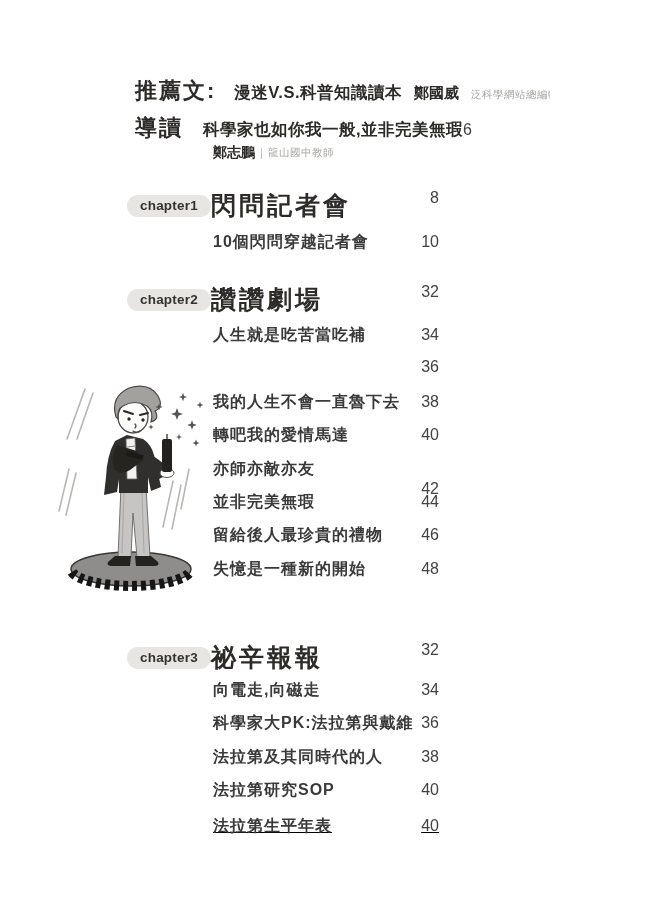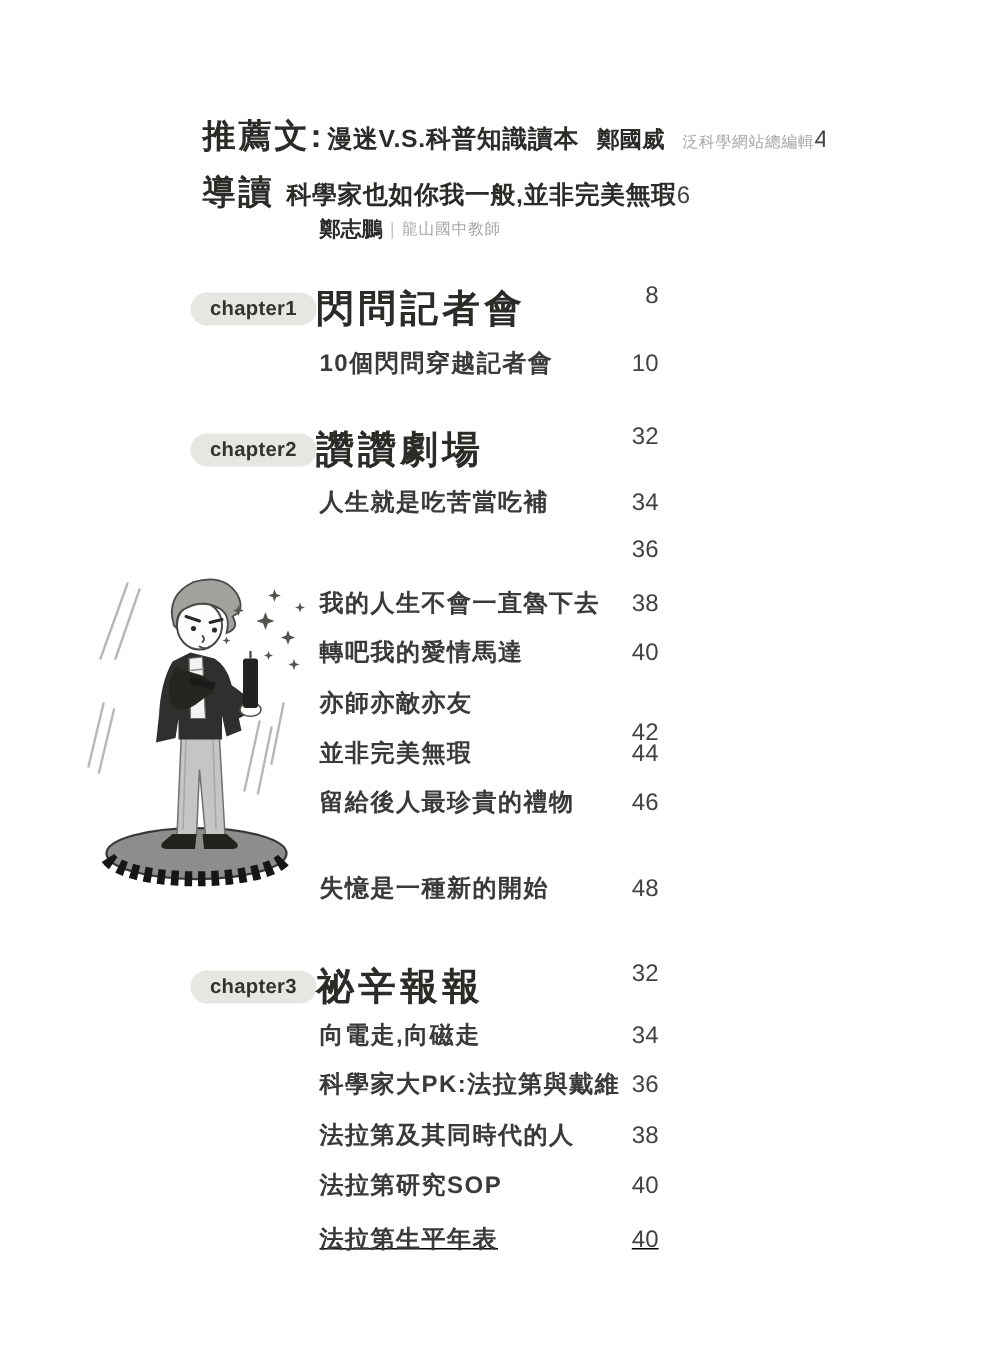--- a/index.html
+++ b/index.html
@@ -9,21 +9,21 @@
     --note:#a9a7a3;
     --badge:#e8e6e2;
   }
   html,body{margin:0;padding:0;background:#ffffff;}
   .page{
     position:relative;width:550px;height:897px;background:#ffffff;
     font-family:"Liberation Sans",sans-serif;overflow:hidden;
   }
   .row{position:absolute;left:135px;right:111px;display:flex;align-items:baseline;}
   .fm-label{font-size:22px;font-weight:700;color:var(--primary);letter-spacing:2px;white-space:nowrap;}
-  .fm-title{font-size:16.5px;font-weight:700;color:var(--primary);margin-left:2px;letter-spacing:0.5px;white-space:nowrap;}
+  .fm-title{font-size:16.5px;font-weight:700;color:var(--primary);margin-left:18px;letter-spacing:0.5px;white-space:nowrap;}
   .fm-author-name{font-size:15px;font-weight:700;color:var(--primary);margin-left:12px;white-space:nowrap;}
   .vline{width:1px;height:11px;background:#c8c6c2;margin:0 6px;align-self:center;}
   .fm-note{font-size:10.5px;color:var(--note);letter-spacing:0.5px;white-space:nowrap;}
   .pgnum{margin-left:auto;font-size:16px;color:var(--pgnum);}
   .dash{align-self:center;width:62px;height:3px;background:var(--primary);margin:0 4px 0 4px;}
   .fm-author-row{position:absolute;left:213px;top:144px;display:flex;align-items:center;}
   .fm-author-row .fm-author-name{margin-left:0;font-size:14px;}
 
   .chapter-header{position:absolute;left:127px;right:111px;display:flex;align-items:center;}
   .badge{
@@ -48,21 +48,21 @@
     <span class="fm-title">漫迷V.S.科普知識讀本</span>
     <span class="fm-author-name">鄭國威</span>
     <span class="vline"></span>
     <span class="fm-note">泛科學網站總編輯</span>
     <span class="pgnum">4</span>
   </div>
 
   <div class="row" style="top:113px;">
     <span class="fm-label">導讀</span>
     <span class="dash"></span>
-    <span class="fm-title" style="margin-left:0;">科學家也如你我一般,並非完美無瑕</span>
+    <span class="fm-title" style="margin-left:12px;">科學家也如你我一般,並非完美無瑕</span>
     <span class="pgnum">6</span>
   </div>
 
   <div class="fm-author-row">
     <span class="fm-author-name">鄭志鵬</span>
     <span class="vline"></span>
     <span class="fm-note">龍山國中教師</span>
   </div>
 
   <div class="chapter-header" style="top:189px;">
@@ -100,21 +100,21 @@
     <span class="pgnum">42</span>
   </div>
   <div class="item-row" style="top:492px;">
     <span class="item-title">並非完美無瑕</span>
     <span class="pgnum">44</span>
   </div>
   <div class="item-row" style="top:525px;">
     <span class="item-title">留給後人最珍貴的禮物</span>
     <span class="pgnum">46</span>
   </div>
-  <div class="item-row" style="top:559px;margin-top:23px;">
+  <div class="item-row" style="top:559px;">
     <span class="item-title">失憶是一種新的開始</span>
     <span class="pgnum">48</span>
   </div>
 
   <div class="chapter-header" style="top:641px;">
     <span class="badge">chapter3</span>
     <span class="ch-title">祕辛報報</span>
     <span class="pgnum">32</span>
   </div>
   <div class="item-row" style="top:680px;">

